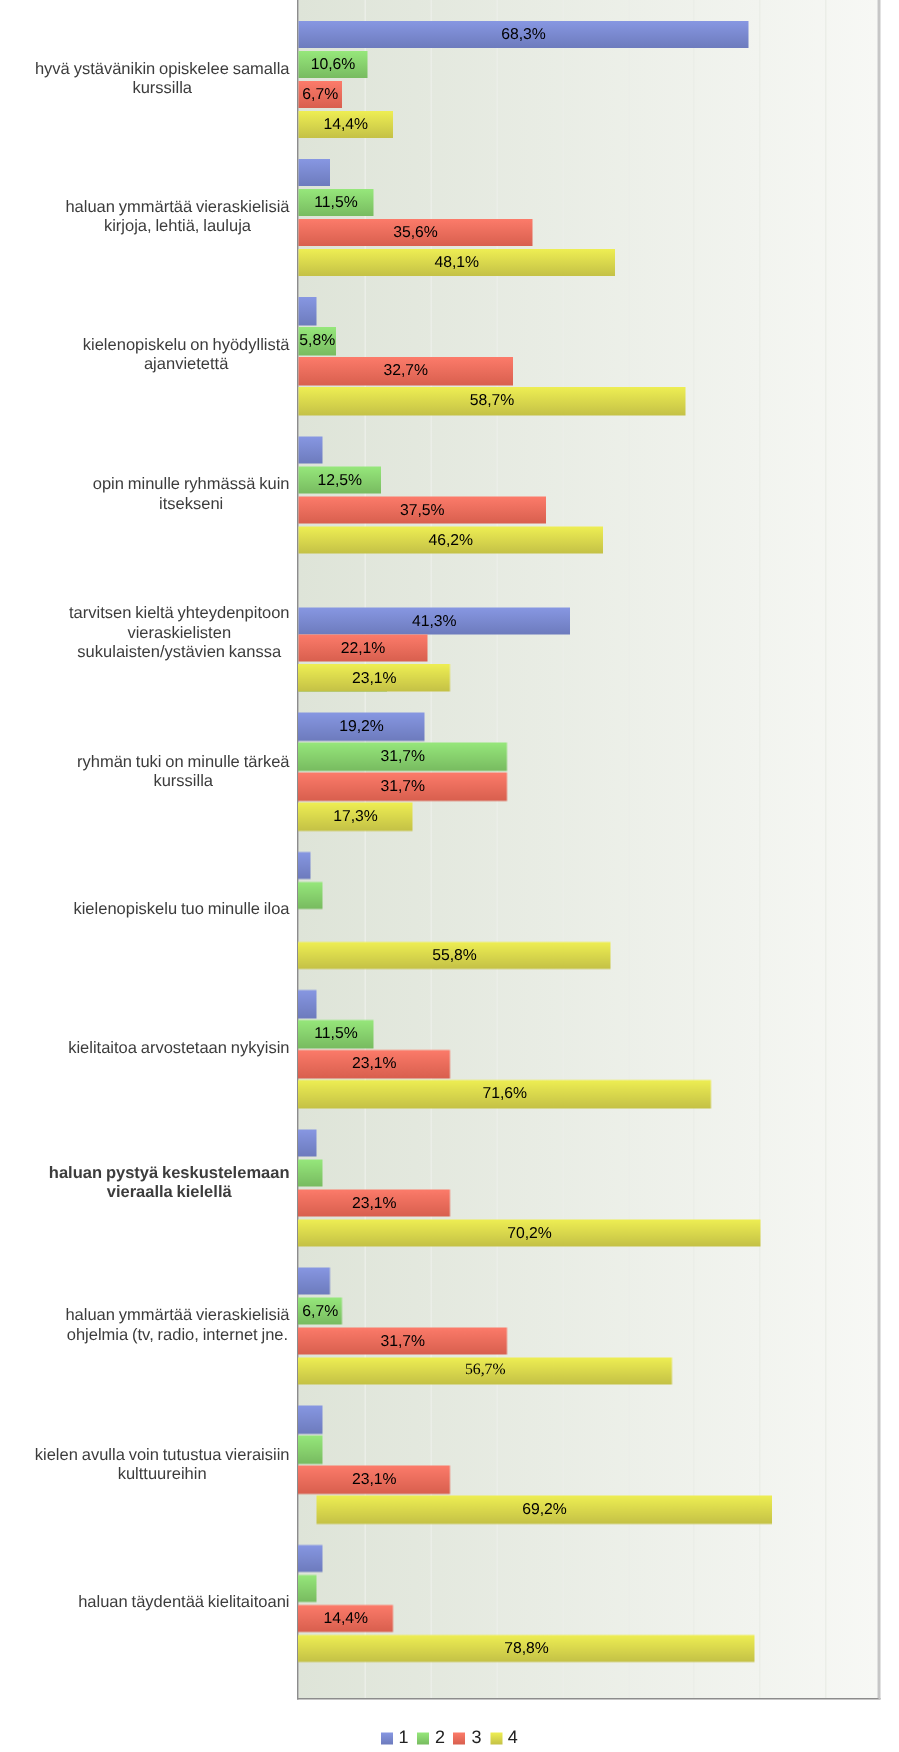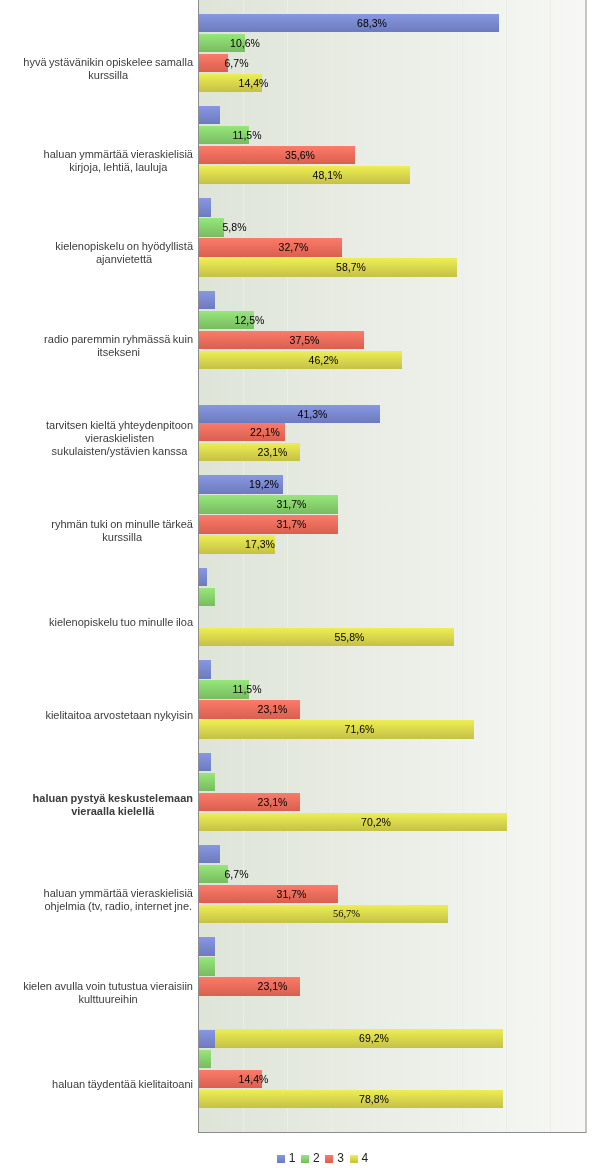--- a/index.html
+++ b/index.html
@@ -1,33 +1,33 @@
 <!DOCTYPE html>
 <html><head>
 <meta charset="utf-8">
 <style>
   html,body{margin:0;padding:0;background:#ffffff;}
   body{width:599px;height:1168px;overflow:hidden;
        font-family:"Liberation Sans",sans-serif;}
   #chart{position:relative;width:599px;height:1168px;}
-  .cat .inner, .bar-label, #legend{-webkit-font-smoothing:antialiased;transform:translateZ(0);padding-left:23px;}
+  .cat .inner, .bar-label, #legend{-webkit-font-smoothing:antialiased;transform:translateZ(0);}
 
   #plot{position:absolute;left:198px;top:0;width:389px;height:1133px;box-sizing:border-box;
         background:linear-gradient(to right,#dee4d8 0%,#f7f8f5 100%);
         border-left:1px solid #8c8c8c;
         border-bottom:1px solid #8c8c8c;
         border-right:2px solid #c6c6c6;}
   .gridline{position:absolute;top:0;bottom:0;width:1px;background:#ebeee8;}
 
   .bar{position:absolute;height:18.3px;}
   .bar-label{position:absolute;left:0;width:100%;top:0;height:18.3px;line-height:18.3px;
              text-align:center;font-size:10.5px;color:#000;white-space:nowrap;}
 
   .cat{position:absolute;left:0;width:193px;text-align:right;line-height:0;font-size:0;}
-  .cat .inner{display:inline-block;text-align:center;font-size:11px;line-height:13px;color:#3c3c3c;vertical-align:top;word-spacing:-0.5px;margin-top:16px;}
+  .cat .inner{display:inline-block;text-align:center;font-size:11px;line-height:13px;color:#3c3c3c;vertical-align:top;word-spacing:-0.5px;}
 
   #legend{position:absolute;left:0;width:599px;top:1152px;text-align:center;font-size:12px;color:#222;line-height:12px;}
   #legend .item{display:inline-block;white-space:nowrap;margin:0;padding:0 2.8px;}
   #legend .swatch{display:inline-block;width:8px;height:8px;margin-right:4px;vertical-align:0px;}
   #legend .lg-label{display:inline-block;vertical-align:1px;}
 </style>
 </head>
 <body>
 
 <div id="chart">
@@ -101,21 +101,21 @@
         <div class="bar-label">31,7%</div>
       </div>
       <div class="bar" style="left: 0px; top: 515.45px; width: 139px; background: linear-gradient(rgb(252, 123, 106) 0%, rgb(216, 95, 78) 100%);">
         <div class="bar-label">31,7%</div>
       </div>
       <div class="bar" style="left: 0px; top: 535.45px; width: 76px; background: linear-gradient(rgb(238, 238, 83) 0%, rgb(196, 193, 70) 100%);">
         <div class="bar-label">17,3%</div>
       </div>
       <div class="bar" style="left: 0px; top: 567.84px; width: 8px; background: linear-gradient(rgb(135, 151, 226) 0%, rgb(109, 123, 189) 100%);"></div>
       <div class="bar" style="left: 0px; top: 587.84px; width: 16px; background: linear-gradient(rgb(150, 231, 123) 0%, rgb(120, 187, 96) 100%);"></div>
-      <div class="bar" style="left: 0px; top: 627.84px; width: 255px; background: linear-gradient(rgb(238, 238, 83) 0%, rgb(196, 193, 70) 100%);">
+      <div class="bar" style="left: 0px; top: 627.84px; width: 208px; background: linear-gradient(rgb(238, 238, 83) 0%, rgb(196, 193, 70) 100%);">
         <div class="bar-label">55,8%</div>
       </div>
       <div class="bar" style="left: 0px; top: 660.23px; width: 12px; background: linear-gradient(rgb(135, 151, 226) 0%, rgb(109, 123, 189) 100%);"></div>
       <div class="bar" style="left: 0px; top: 680.23px; width: 50px; background: linear-gradient(rgb(150, 231, 123) 0%, rgb(120, 187, 96) 100%);">
         <div class="bar-label">11,5%</div>
       </div>
       <div class="bar" style="left: 0px; top: 700.23px; width: 101px; background: linear-gradient(rgb(252, 123, 106) 0%, rgb(216, 95, 78) 100%);">
         <div class="bar-label">23,1%</div>
       </div>
       <div class="bar" style="left: 0px; top: 720.23px; width: 275px; background: linear-gradient(rgb(238, 238, 83) 0%, rgb(196, 193, 70) 100%);">
@@ -137,37 +137,37 @@
         <div class="bar-label">31,7%</div>
       </div>
       <div class="bar" style="left: 0px; top: 905.01px; width: 249px; background: linear-gradient(rgb(238, 238, 83) 0%, rgb(196, 193, 70) 100%); font-family: Liberation Serif, serif;">
         <div class="bar-label">56,7%</div>
       </div>
       <div class="bar" style="left: 0px; top: 937.4px; width: 16px; background: linear-gradient(rgb(135, 151, 226) 0%, rgb(109, 123, 189) 100%);"></div>
       <div class="bar" style="left: 0px; top: 957.4px; width: 16px; background: linear-gradient(rgb(150, 231, 123) 0%, rgb(120, 187, 96) 100%);"></div>
       <div class="bar" style="left: 0px; top: 977.4px; width: 101px; background: linear-gradient(rgb(252, 123, 106) 0%, rgb(216, 95, 78) 100%);">
         <div class="bar-label">23,1%</div>
       </div>
-      <div class="bar" style="left: 0px; top: 997.4px; width: 304px; background: linear-gradient(rgb(238, 238, 83) 0%, rgb(196, 193, 70) 100%); margin-top: 32px;">
+      <div class="bar" style="left: 12px; top: 997.4px; width: 304px; background: linear-gradient(rgb(238, 238, 83) 0%, rgb(196, 193, 70) 100%);">
         <div class="bar-label">69,2%</div>
       </div>
       <div class="bar" style="left: 0px; top: 1029.79px; width: 16px; background: linear-gradient(rgb(135, 151, 226) 0%, rgb(109, 123, 189) 100%);"></div>
       <div class="bar" style="left: 0px; top: 1049.79px; width: 12px; background: linear-gradient(rgb(150, 231, 123) 0%, rgb(120, 187, 96) 100%);"></div>
       <div class="bar" style="left: 0px; top: 1069.79px; width: 63px; background: linear-gradient(rgb(252, 123, 106) 0%, rgb(216, 95, 78) 100%);">
         <div class="bar-label">14,4%</div>
       </div>
       <div class="bar" style="left: 0px; top: 1089.79px; width: 304px; background: linear-gradient(rgb(238, 238, 83) 0%, rgb(196, 193, 70) 100%);">
         <div class="bar-label">78,8%</div>
       </div>
     </div>
   <div id="cats">
       <div class="cat" style="top: 39.65px;"><span class="inner"><span>hyvä ystävänikin opiskelee samalla</span><br><span>kurssilla</span></span></div>
       <div class="cat" style="top: 132.04px;"><span class="inner"><span>haluan ymmärtää vieraskielisiä</span><br><span>kirjoja, lehtiä, lauluja</span></span></div>
       <div class="cat" style="top: 224.43px;"><span class="inner"><span>kielenopiskelu on hyödyllistä</span><br><span>ajanvietettä</span></span></div>
-      <div class="cat" style="top: 316.82px;"><span class="inner"><span>radio paremmin ryhmässä kuin</span><br><span>itsekseni</span></span></div>
+      <div class="cat" style="top: 316.82px;"><span class="inner"><span>opin minulle ryhmässä kuin</span><br><span>itsekseni</span></span></div>
       <div class="cat" style="top: 402.71px;"><span class="inner"><span>tarvitsen kieltä yhteydenpitoon</span><br><span>vieraskielisten</span><br><span>sukulaisten/ystävien kanssa</span></span></div>
       <div class="cat" style="top: 501.6px;"><span class="inner"><span>ryhmän tuki on minulle tärkeä</span><br><span>kurssilla</span></span></div>
       <div class="cat" style="top: 600.49px;"><span class="inner"><span>kielenopiskelu tuo minulle iloa</span></span></div>
       <div class="cat" style="top: 692.88px;"><span class="inner"><span>kielitaitoa arvostetaan nykyisin</span></span></div>
       <div class="cat" style="top: 776px; font-weight: bold;"><span class="inner"><span>haluan pystyä keskustelemaan</span><br><span>vieraalla kielellä</span></span></div>
       <div class="cat" style="top: 871.16px;"><span class="inner"><span>haluan ymmärtää vieraskielisiä</span><br><span>ohjelmia (tv, radio, internet jne.</span></span></div>
       <div class="cat" style="top: 963.55px;"><span class="inner"><span>kielen avulla voin tutustua vieraisiin</span><br><span>kulttuureihin</span></span></div>
       <div class="cat" style="top: 1062.44px;"><span class="inner"><span>haluan täydentää kielitaitoani</span></span></div>
     </div>
   <div id="legend"><span class="item"><span class="swatch" style="background: linear-gradient(rgb(135, 151, 226) 0%, rgb(109, 123, 189) 100%);"></span><span class="lg-label">1</span></span><span class="item"><span class="swatch" style="background: linear-gradient(rgb(150, 231, 123) 0%, rgb(120, 187, 96) 100%);"></span><span class="lg-label">2</span></span><span class="item"><span class="swatch" style="background: linear-gradient(rgb(252, 123, 106) 0%, rgb(216, 95, 78) 100%);"></span><span class="lg-label">3</span></span><span class="item"><span class="swatch" style="background: linear-gradient(rgb(238, 238, 83) 0%, rgb(196, 193, 70) 100%);"></span><span class="lg-label">4</span></span></div>

